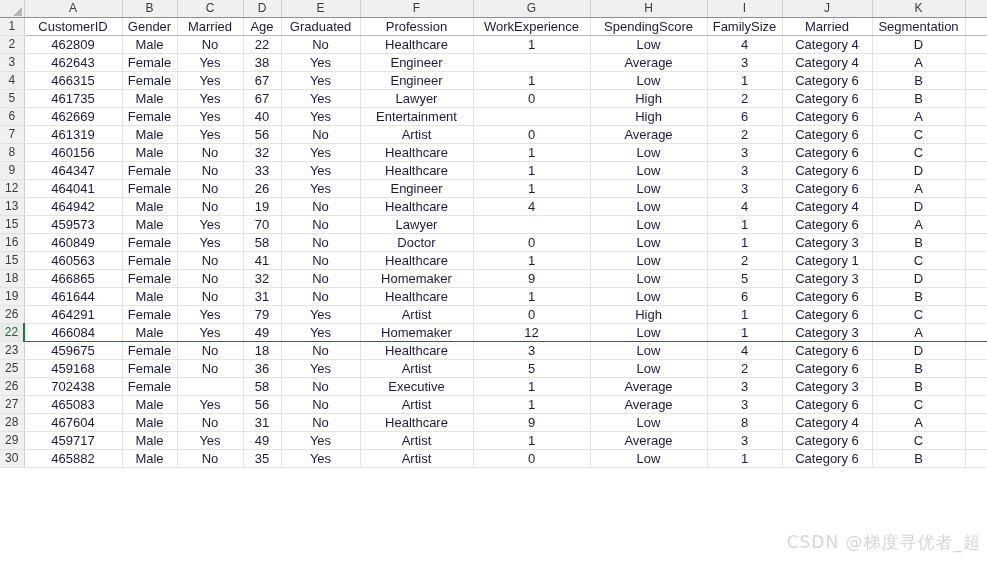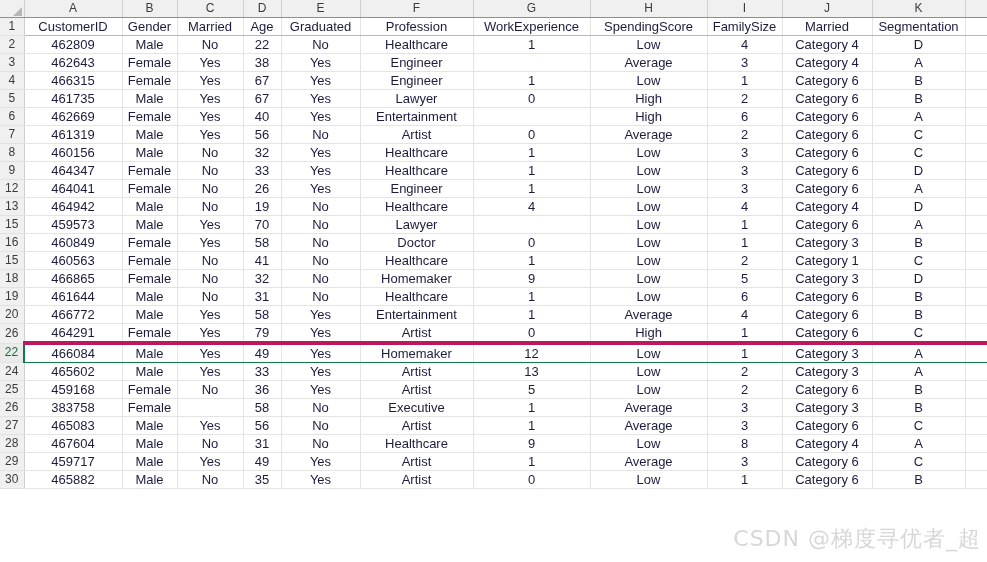--- a/index.html
+++ b/index.html
@@ -93,21 +93,21 @@
     padding: 0;
     overflow: hidden;
     white-space: nowrap;
     background: #ffffff;
   }
   tr.headerrow td.cell {
     border-bottom: 1px solid #b8b8b8;
     text-align: center;
   }
   tr.selected td.cell {
-    border-top: 4px solid #be185d;
+    border-top: 1px solid #be185d;
     border-bottom: 1px solid #127b45;
   }
   tr.selected td.cell.first {
     border-left: 0;
   }
 
   
   col.c-rh { width: 24px; }
   col.c-a  { width: 98px; }
   col.c-b  { width: 55px; }
@@ -120,21 +120,21 @@
   col.c-i  { width: 75px; }
   col.c-j  { width: 90px; }
   col.c-k  { width: 93px; }
   col.c-l  { width: 22px; }
 
   
   #watermark {
     position: absolute;
     right: 6px;
     bottom: 8px;
-    font-size: 22px;
+    font-size: 17px;
     color: rgba(120,120,120,0.30);
     font-family: "DejaVu Sans", sans-serif;
     letter-spacing: 1px;
     white-space: nowrap;
     pointer-events: none;
   }
 </style>
 </head>
 <body>
 
@@ -410,35 +410,20 @@
           <td class="cell">No</td>
           <td class="cell">Healthcare</td>
           <td class="cell">1</td>
           <td class="cell">Low</td>
           <td class="cell">6</td>
           <td class="cell">Category 6</td>
           <td class="cell">B</td>
           <td class="cell"></td>
         </tr>
         <tr class="">
-          <td class="rowhead">20</td>
-          <td class="cell first">466772</td>
-          <td class="cell">Male</td>
-          <td class="cell">Yes</td>
-          <td class="cell">58</td>
-          <td class="cell">Yes</td>
-          <td class="cell">Entertainment</td>
-          <td class="cell">1</td>
-          <td class="cell">Average</td>
-          <td class="cell">4</td>
-          <td class="cell">Category 6</td>
-          <td class="cell">B</td>
-          <td class="cell"></td>
-        </tr>
-        <tr class="">
           <td class="rowhead">26</td>
           <td class="cell first">464291</td>
           <td class="cell">Female</td>
           <td class="cell">Yes</td>
           <td class="cell">79</td>
           <td class="cell">Yes</td>
           <td class="cell">Artist</td>
           <td class="cell">0</td>
           <td class="cell">High</td>
           <td class="cell">1</td>
@@ -455,52 +440,52 @@
           <td class="cell">Yes</td>
           <td class="cell">Homemaker</td>
           <td class="cell">12</td>
           <td class="cell">Low</td>
           <td class="cell">1</td>
           <td class="cell">Category 3</td>
           <td class="cell">A</td>
           <td class="cell"></td>
         </tr>
         <tr class="">
-          <td class="rowhead">24</td>
-          <td class="cell first">465602</td>
-          <td class="cell">Male</td>
-          <td class="cell">Yes</td>
-          <td class="cell">33</td>
-          <td class="cell">Yes</td>
-          <td class="cell">Artist</td>
-          <td class="cell">13</td>
-          <td class="cell">Low</td>
-          <td class="cell">2</td>
-          <td class="cell">Category 3</td>
-          <td class="cell">A</td>
+          <td class="rowhead">23</td>
+          <td class="cell first">459675</td>
+          <td class="cell">Female</td>
+          <td class="cell">No</td>
+          <td class="cell">18</td>
+          <td class="cell">No</td>
+          <td class="cell">Healthcare</td>
+          <td class="cell">3</td>
+          <td class="cell">Low</td>
+          <td class="cell">4</td>
+          <td class="cell">Category 6</td>
+          <td class="cell">D</td>
           <td class="cell"></td>
         </tr>
         <tr class="">
           <td class="rowhead">25</td>
           <td class="cell first">459168</td>
           <td class="cell">Female</td>
           <td class="cell">No</td>
           <td class="cell">36</td>
           <td class="cell">Yes</td>
           <td class="cell">Artist</td>
           <td class="cell">5</td>
           <td class="cell">Low</td>
           <td class="cell">2</td>
           <td class="cell">Category 6</td>
           <td class="cell">B</td>
           <td class="cell"></td>
         </tr>
         <tr class="">
           <td class="rowhead">26</td>
-          <td class="cell first">383758</td>
+          <td class="cell first">702438</td>
           <td class="cell">Female</td>
           <td class="cell"></td>
           <td class="cell">58</td>
           <td class="cell">No</td>
           <td class="cell">Executive</td>
           <td class="cell">1</td>
           <td class="cell">Average</td>
           <td class="cell">3</td>
           <td class="cell">Category 3</td>
           <td class="cell">B</td>

